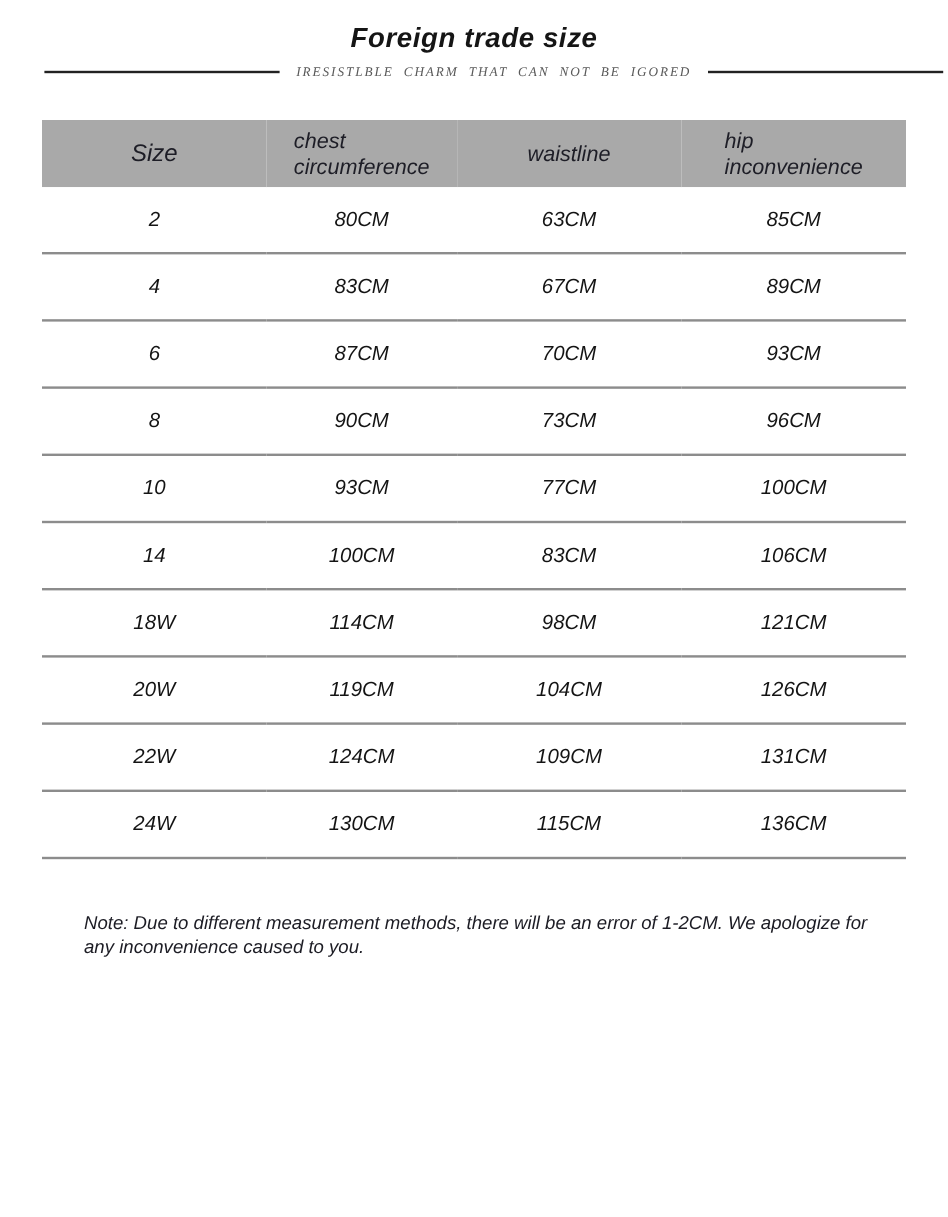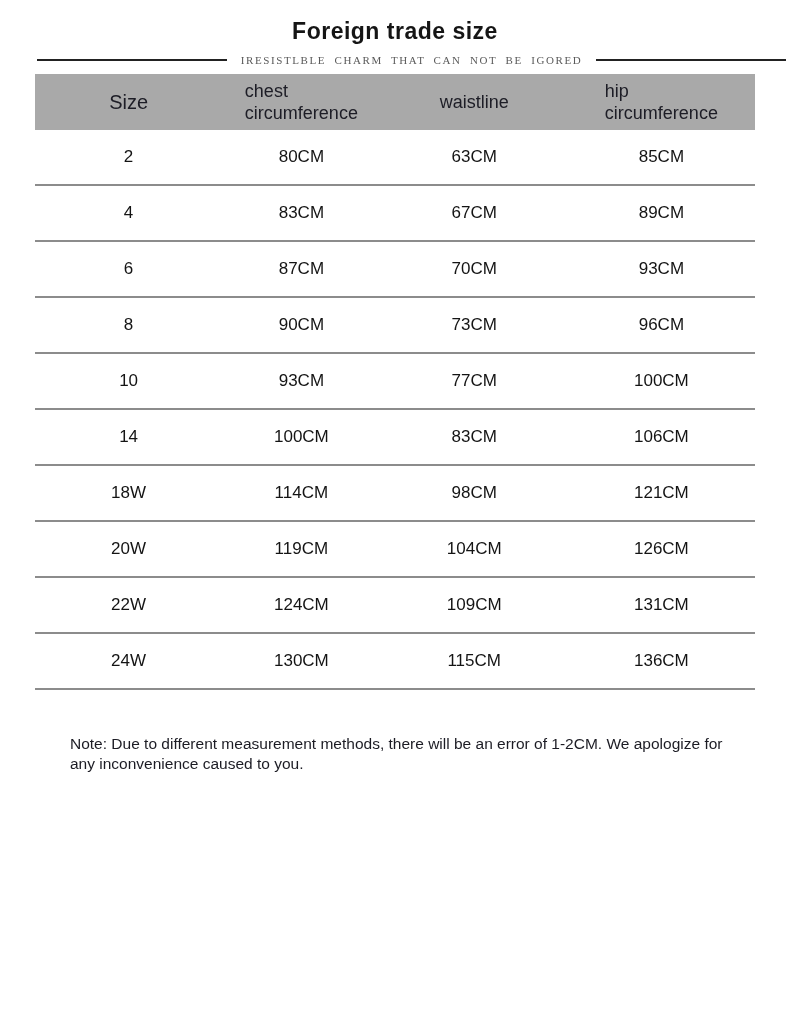--- a/index.html
+++ b/index.html
@@ -4,20 +4,21 @@
 <style>
   html, body { margin: 0; padding: 0; background: #ffffff; }
   .page {
     position: relative;
     width: 790px;
     height: 1014px;
     background: #ffffff;
     font-family: "Liberation Sans", sans-serif;
     color: #141414;
     overflow: hidden;
+    font-style: italic;
   }
   .title {
     margin: 16px 0 0 0;
     text-align: center;
     font-size: 23px;
     line-height: 30px;
     font-weight: 600;
     letter-spacing: 0.5px;
     color: #151515;
   }
@@ -39,21 +40,21 @@
     font-size: 11px;
     letter-spacing: 1.6px;
     word-spacing: 4px;
     color: #5a5a5a;
     white-space: nowrap;
   }
   table.size-table {
     border-collapse: collapse;
     table-layout: fixed;
     width: 720px;
-    margin: 8px 35px 0 35px;
+    margin: 34px 35px 0 35px;
   }
   .size-table thead th {
     background: #a9a9a9;
     height: 56px;
     vertical-align: middle;
     text-align: center;
     font-weight: 400;
     color: #1d1d26;
     font-size: 18px;
     padding: 0;
@@ -103,21 +104,21 @@
       <col style="width:26%">
       <col style="width:26%">
     </colgroup>
     <thead>
       <tr>
         <th class="col-size"><span class="th-inner">Size</span></th>
         <th><span class="th-inner">chest
 circumference</span></th>
         <th><span class="th-inner">waistline</span></th>
         <th><span class="th-inner">hip
-circumference</span></th>
+inconvenience</span></th>
       </tr>
     </thead>
     <tbody>
         <tr>
           <td>2</td>
           <td>80CM</td>
           <td>63CM</td>
           <td>85CM</td>
         </tr>
         <tr>

